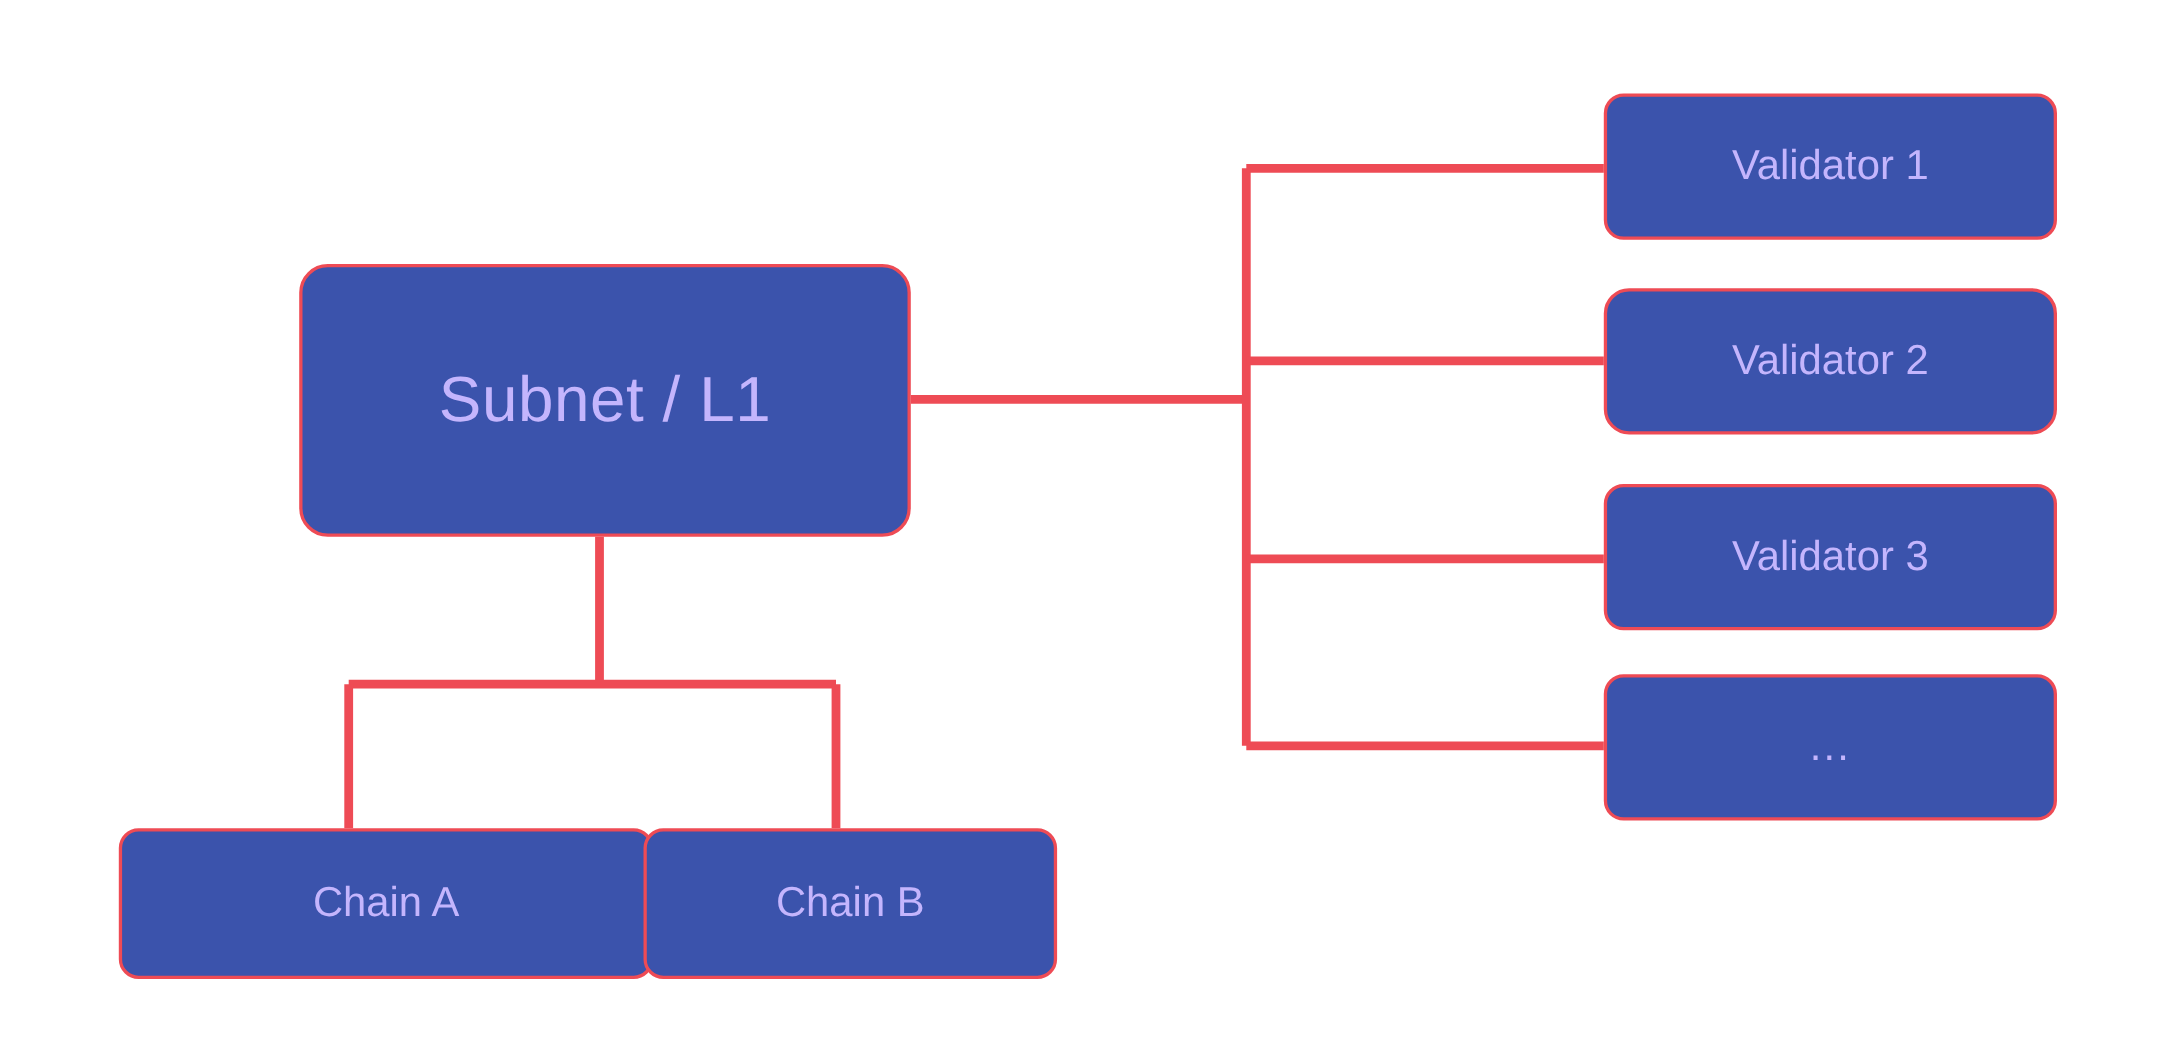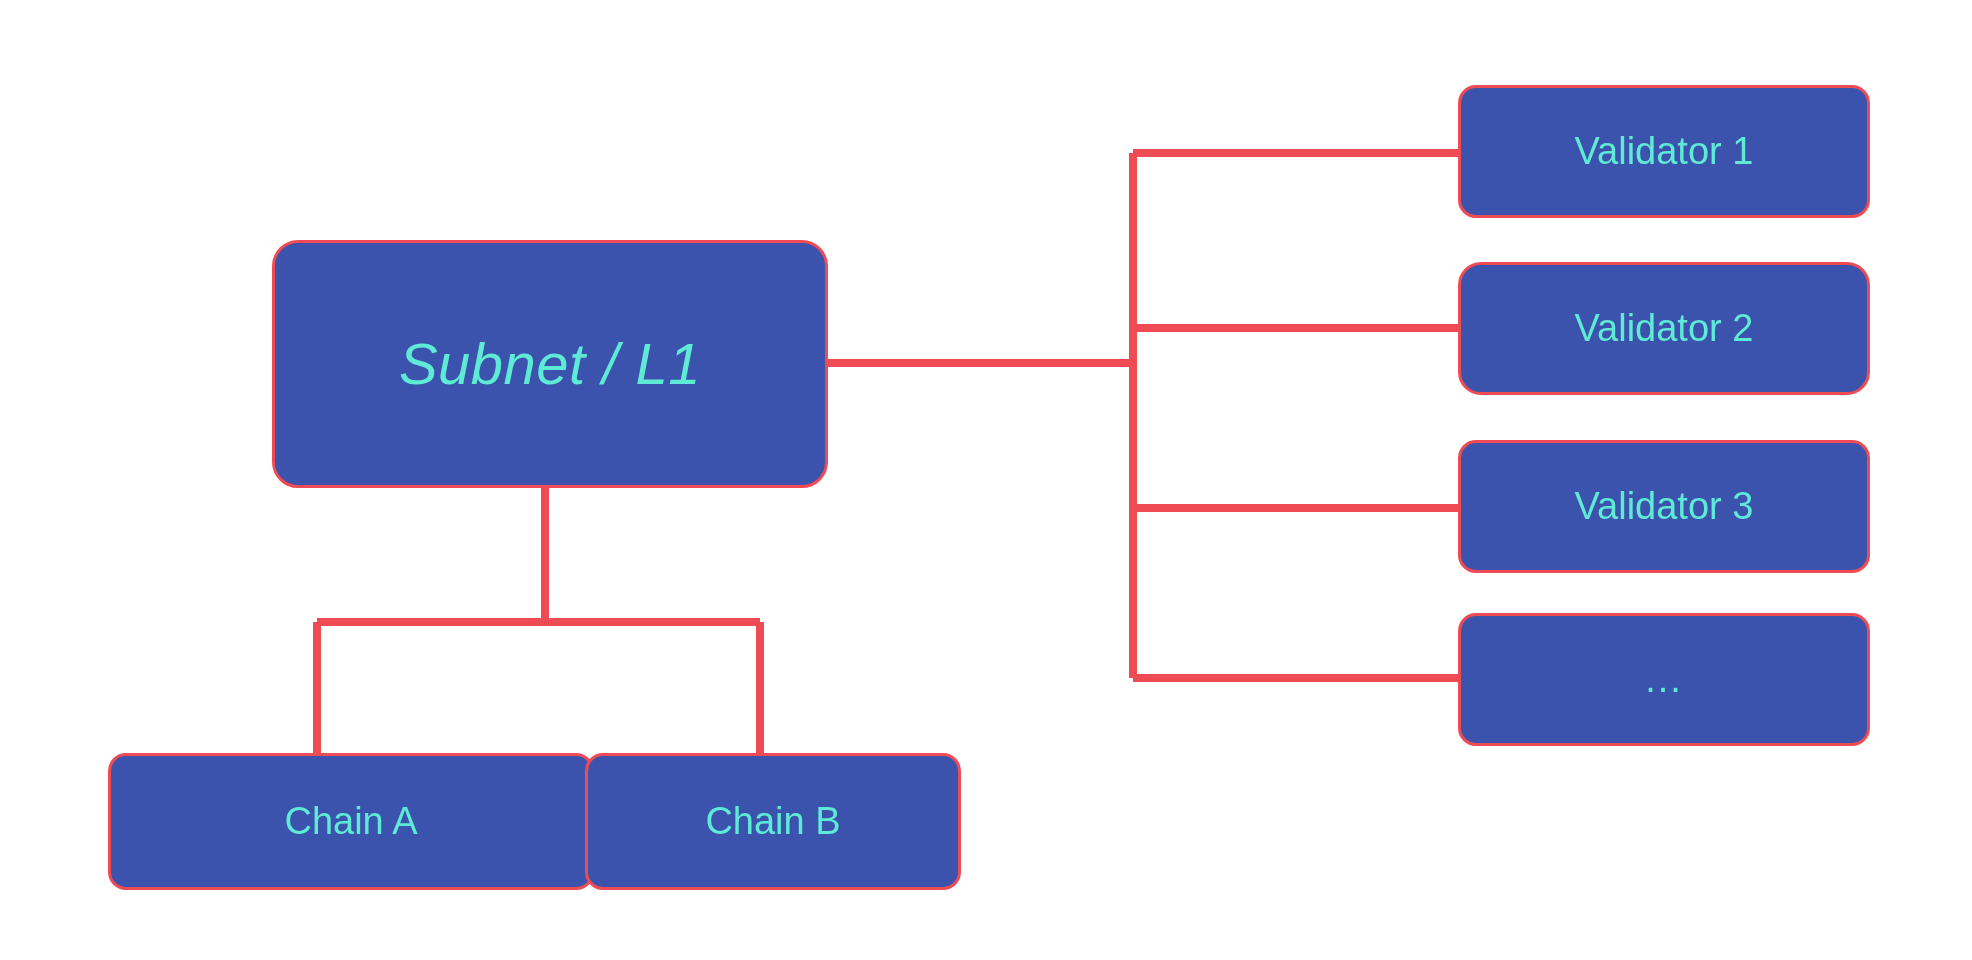--- a/index.html
+++ b/index.html
@@ -28,34 +28,33 @@
   }
   .node {
     position: absolute;
     box-sizing: border-box;
     background: #3B53AC;
     border: 3px solid #EE4B55;
     border-radius: 16px;
     display: flex;
     align-items: center;
     justify-content: center;
-    color: #5eead4;
+    color: #c4b5fd;
     text-align: center;
     line-height: 1.1;
     z-index: 2;
   }
   .node-root {
     left: 272px;
     top: 240px;
     width: 556px;
     height: 248px;
     border-radius: 26px;
     font-size: 58px;
     letter-spacing: 0.5px;
-    font-style: italic;
   }
   .node-chain {
     top: 753px;
     width: 486px;
     height: 137px;
     border-radius: 18px;
     font-size: 38px;
   }
   .node-chain-a { left: 108px; }
   .node-chain-b { left: 585px; width: 376px; }

